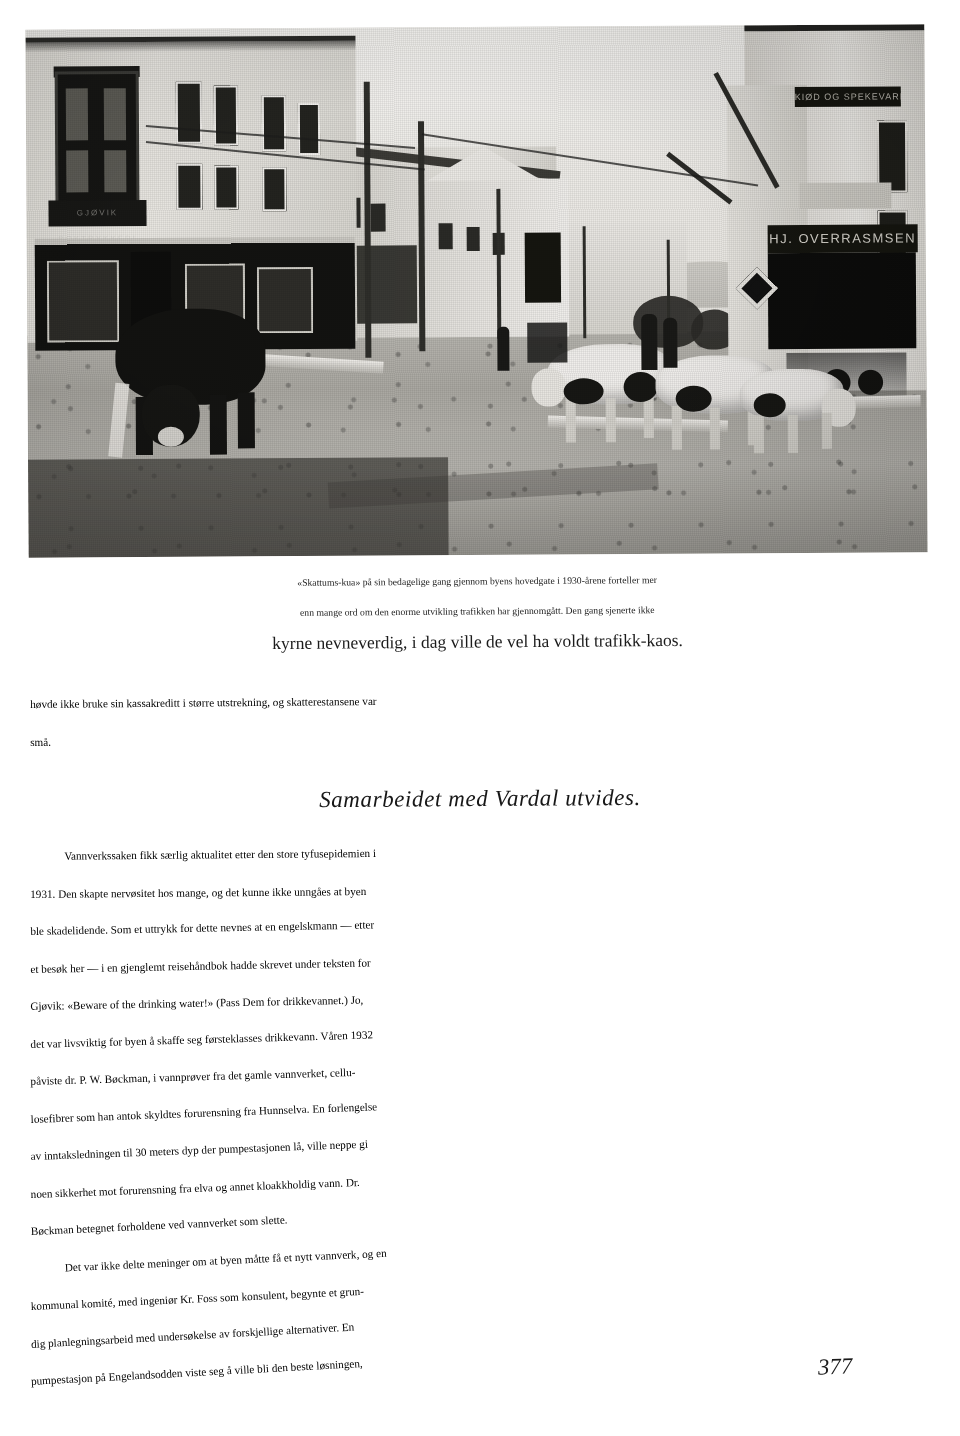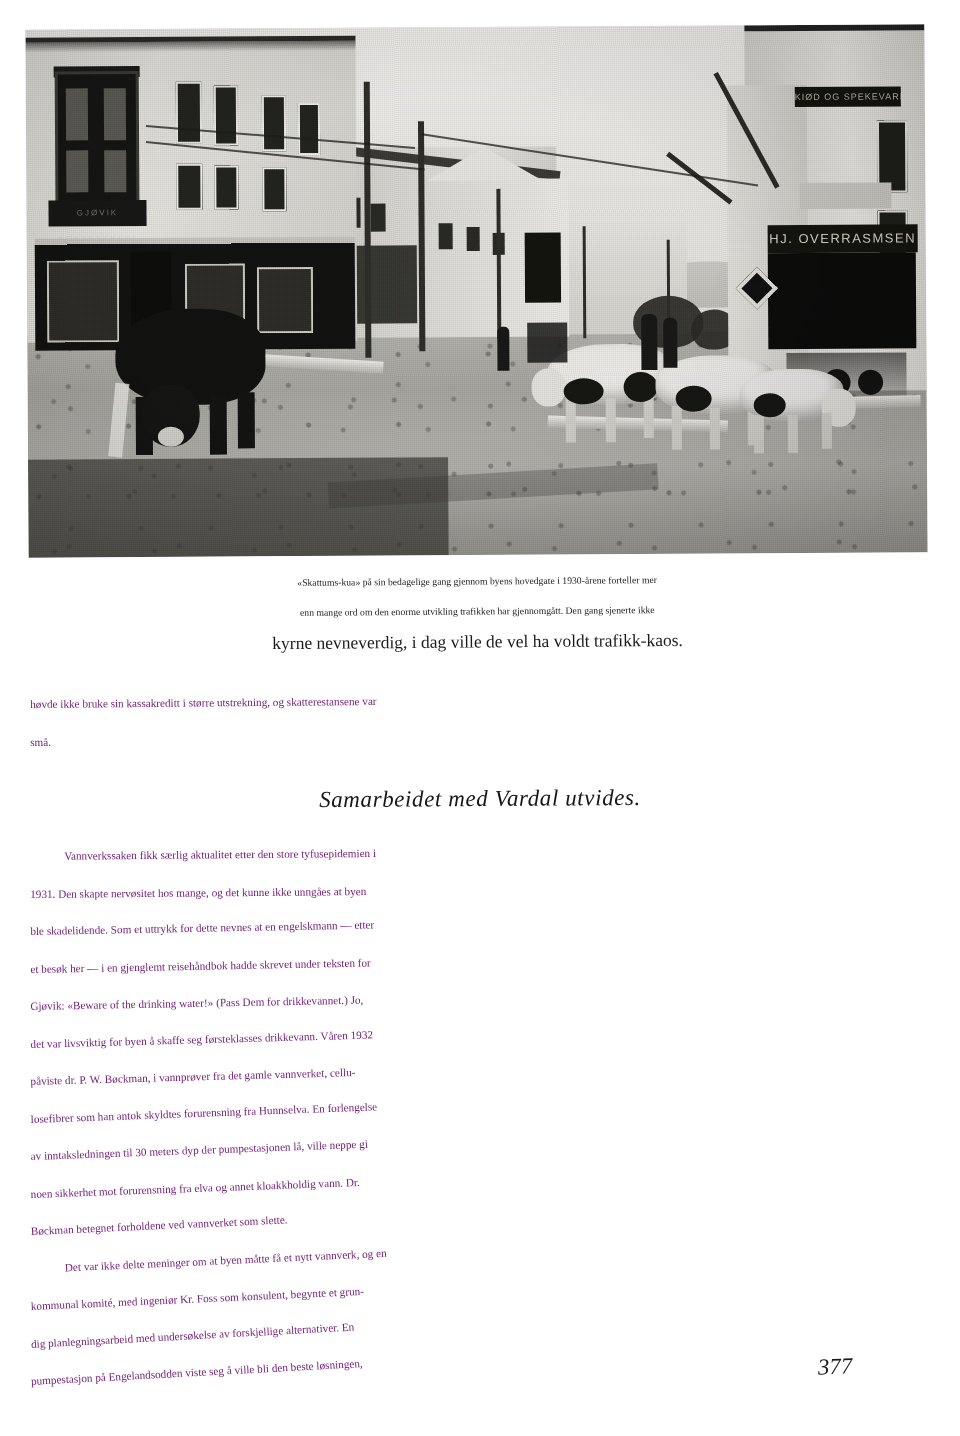--- a/index.html
+++ b/index.html
@@ -367,21 +367,21 @@
     position: absolute;
     left: 30px;
     top: 686px;
     width: 896px;
   }
   .para {
     font-size: 21.5px;
     line-height: 37.5px;
     text-align: justify;
     margin: 0;
-    color: #701a75;
+    color: #000000;
   }
   .para .ln {
     display: block;
     white-space: nowrap;
   }
   .indent { padding-left: 34px; }
 
   #sec-head {
     position: absolute;
     left: 0; right: 0;

